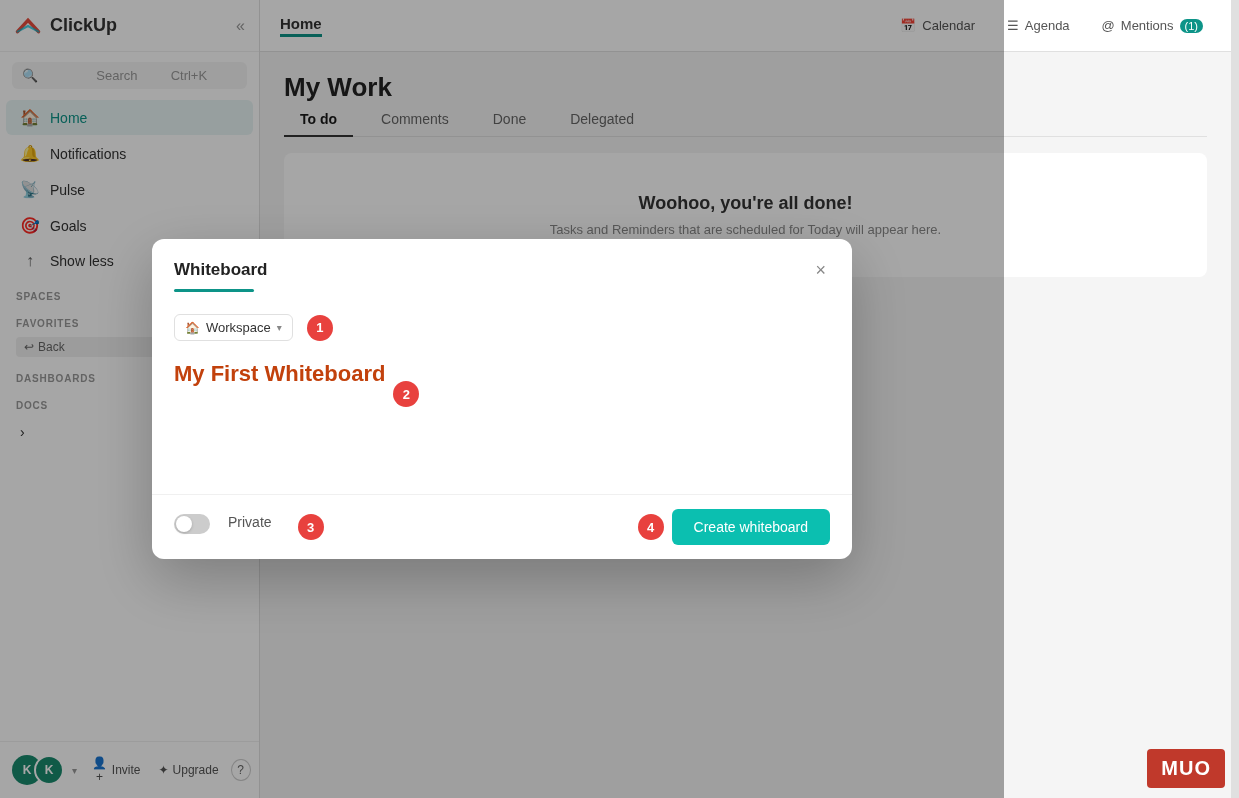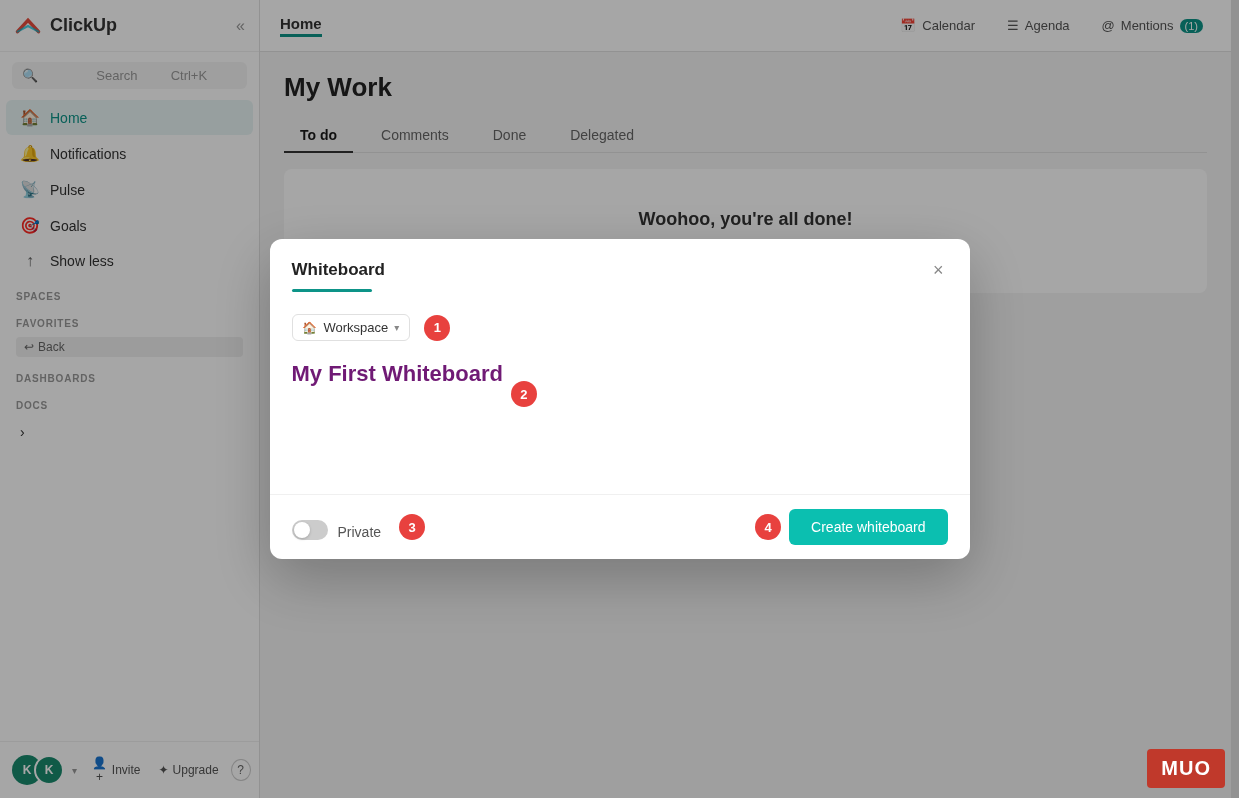--- a/index.html
+++ b/index.html
@@ -186,21 +186,21 @@
 
     .content-area {
       flex: 1;
       padding: 20px 24px;
       overflow-y: auto;
     }
     .page-title {
       font-size: 26px;
       font-weight: 700;
       color: #222;
-      margin-bottom: 16px;
+      margin-bottom: 0;
     }
     .tabs {
       display: flex;
       gap: 12px;
       border-bottom: 1px solid #e0e0e0;
       margin-bottom: 0;
     }
     .tab {
       font-size: 14px;
       color: #666;
@@ -246,21 +246,21 @@
     
     .scrollbar-strip {
       width: 8px;
       background: #e0e0e0;
     }
 
     
     .modal-overlay {
       position: fixed;
       top: 0; left: 0;
-      width: 1239px;
+      width: 1004px;
       height: 798px;
       background: rgba(0,0,0,0.35);
       display: flex;
       align-items: center;
       justify-content: center;
       z-index: 100;
     }
     .modal {
       background: #fff;
       border-radius: 12px;
@@ -313,36 +313,36 @@
       color: #333;
       cursor: pointer;
       background: #fff;
     }
     .ws-icon { font-size: 12px; color: #666; }
     .ws-arrow { font-size: 10px; color: #888; }
 
     .whiteboard-name {
       font-size: 22px;
       font-weight: 600;
-      color: #701a75;
+      color: #c2410c;
       margin-top: 20px;
       margin-bottom: 60px;
     }
 
     .modal-footer {
       display: flex;
       align-items: center;
       justify-content: space-between;
       padding: 14px 22px;
       border-top: 1px solid #f0f0f0;
     }
     .private-toggle {
       display: flex;
-      align-items: flex-end;
-      gap: 10px;
+      align-items: flex-start;
+      gap: 18px;
       font-size: 14px;
       color: #555;
     }
     .toggle-switch {
       width: 36px;
       height: 20px;
       background: #ccc;
       border-radius: 10px;
       position: relative;
       cursor: pointer;

